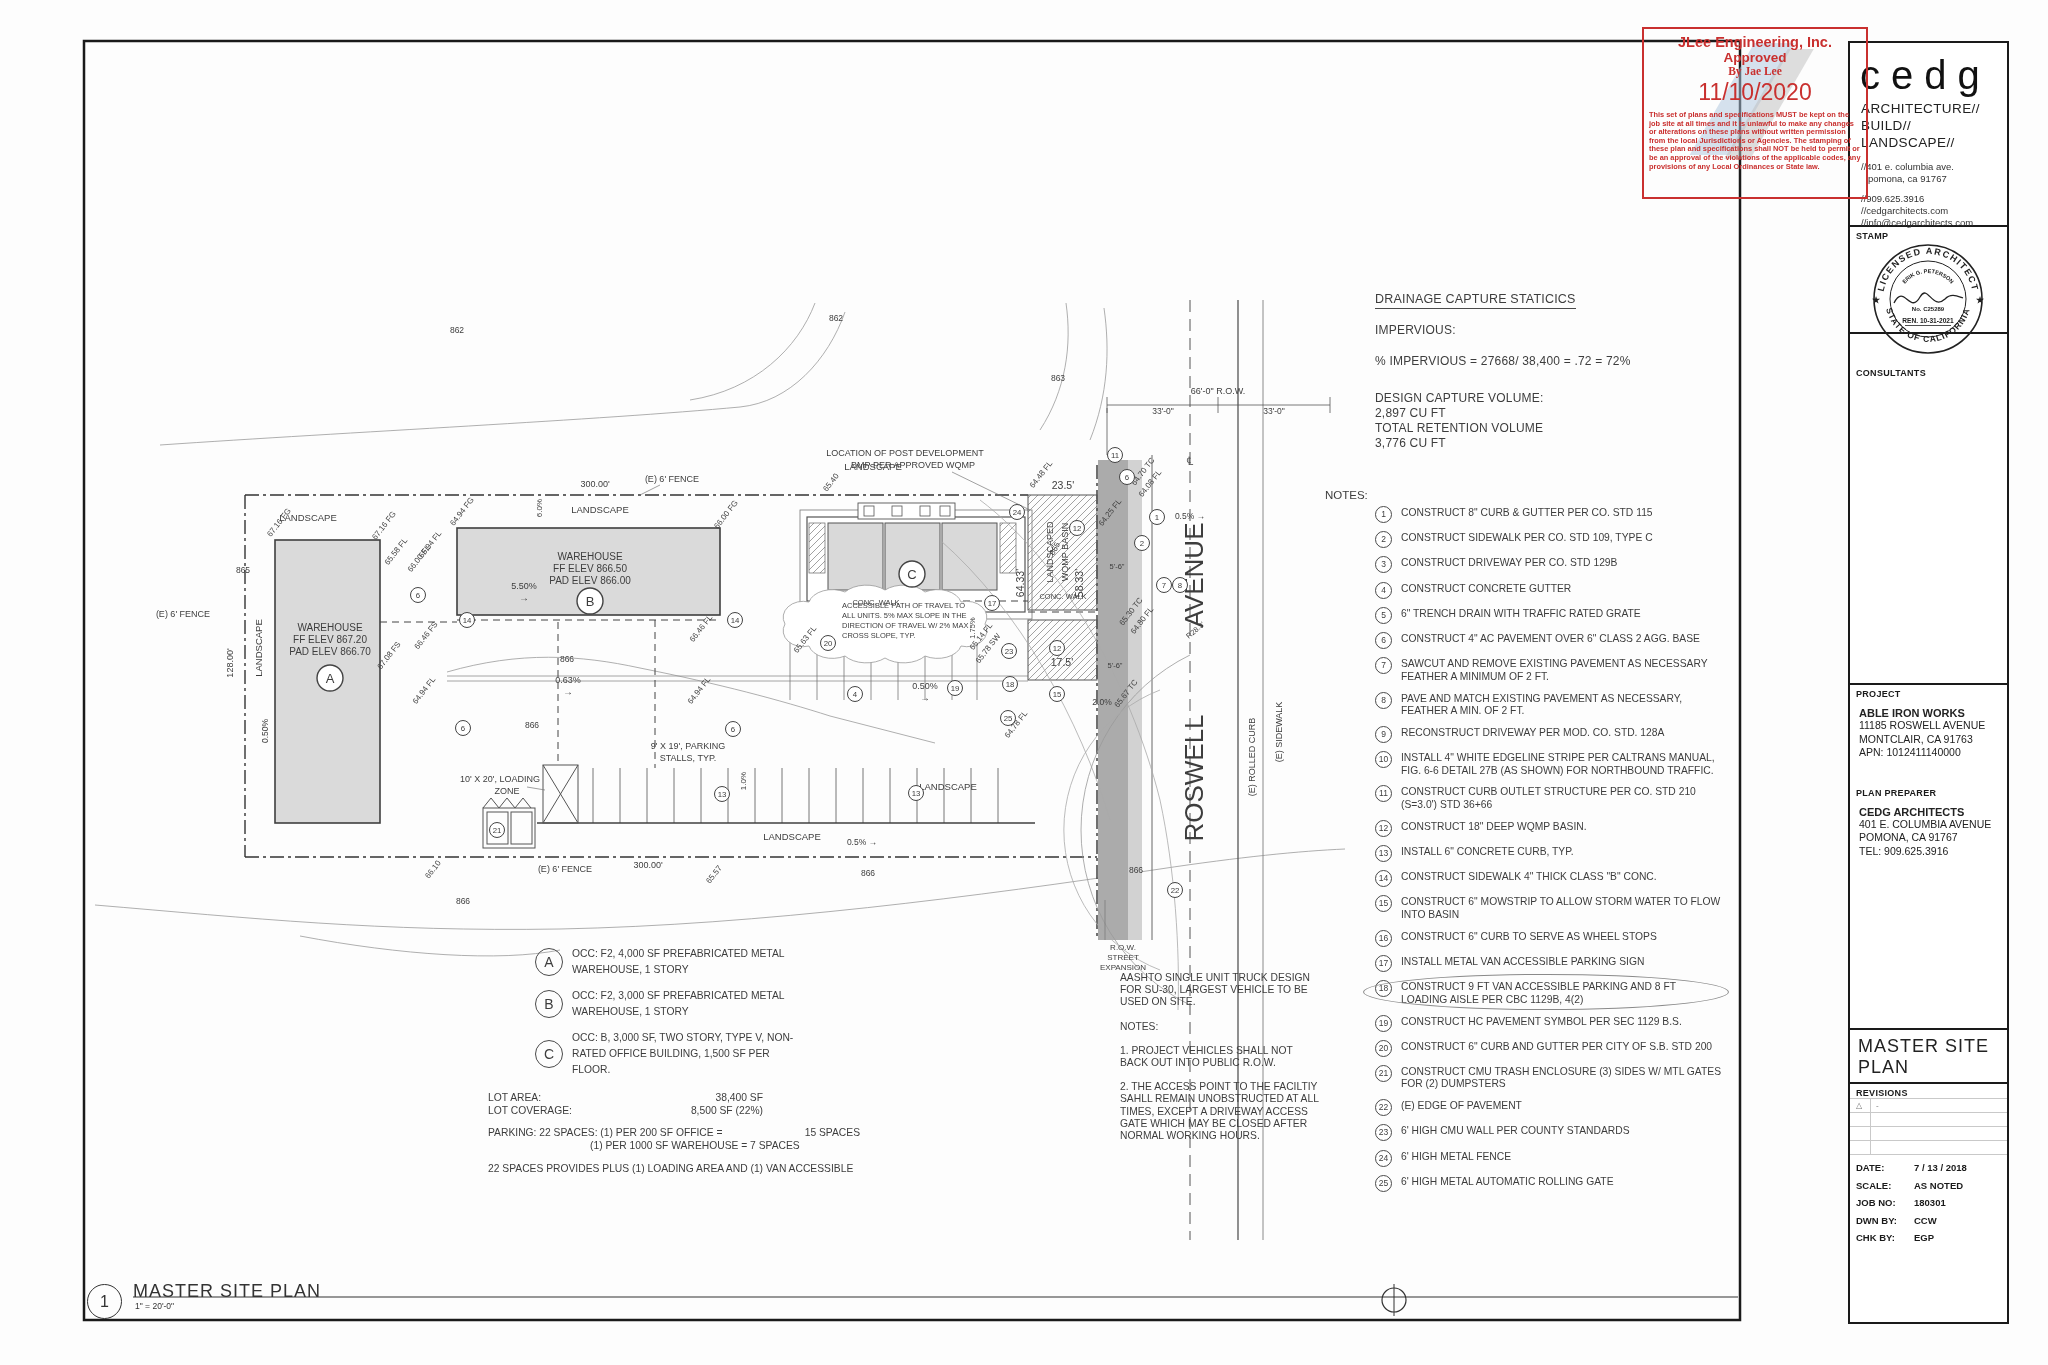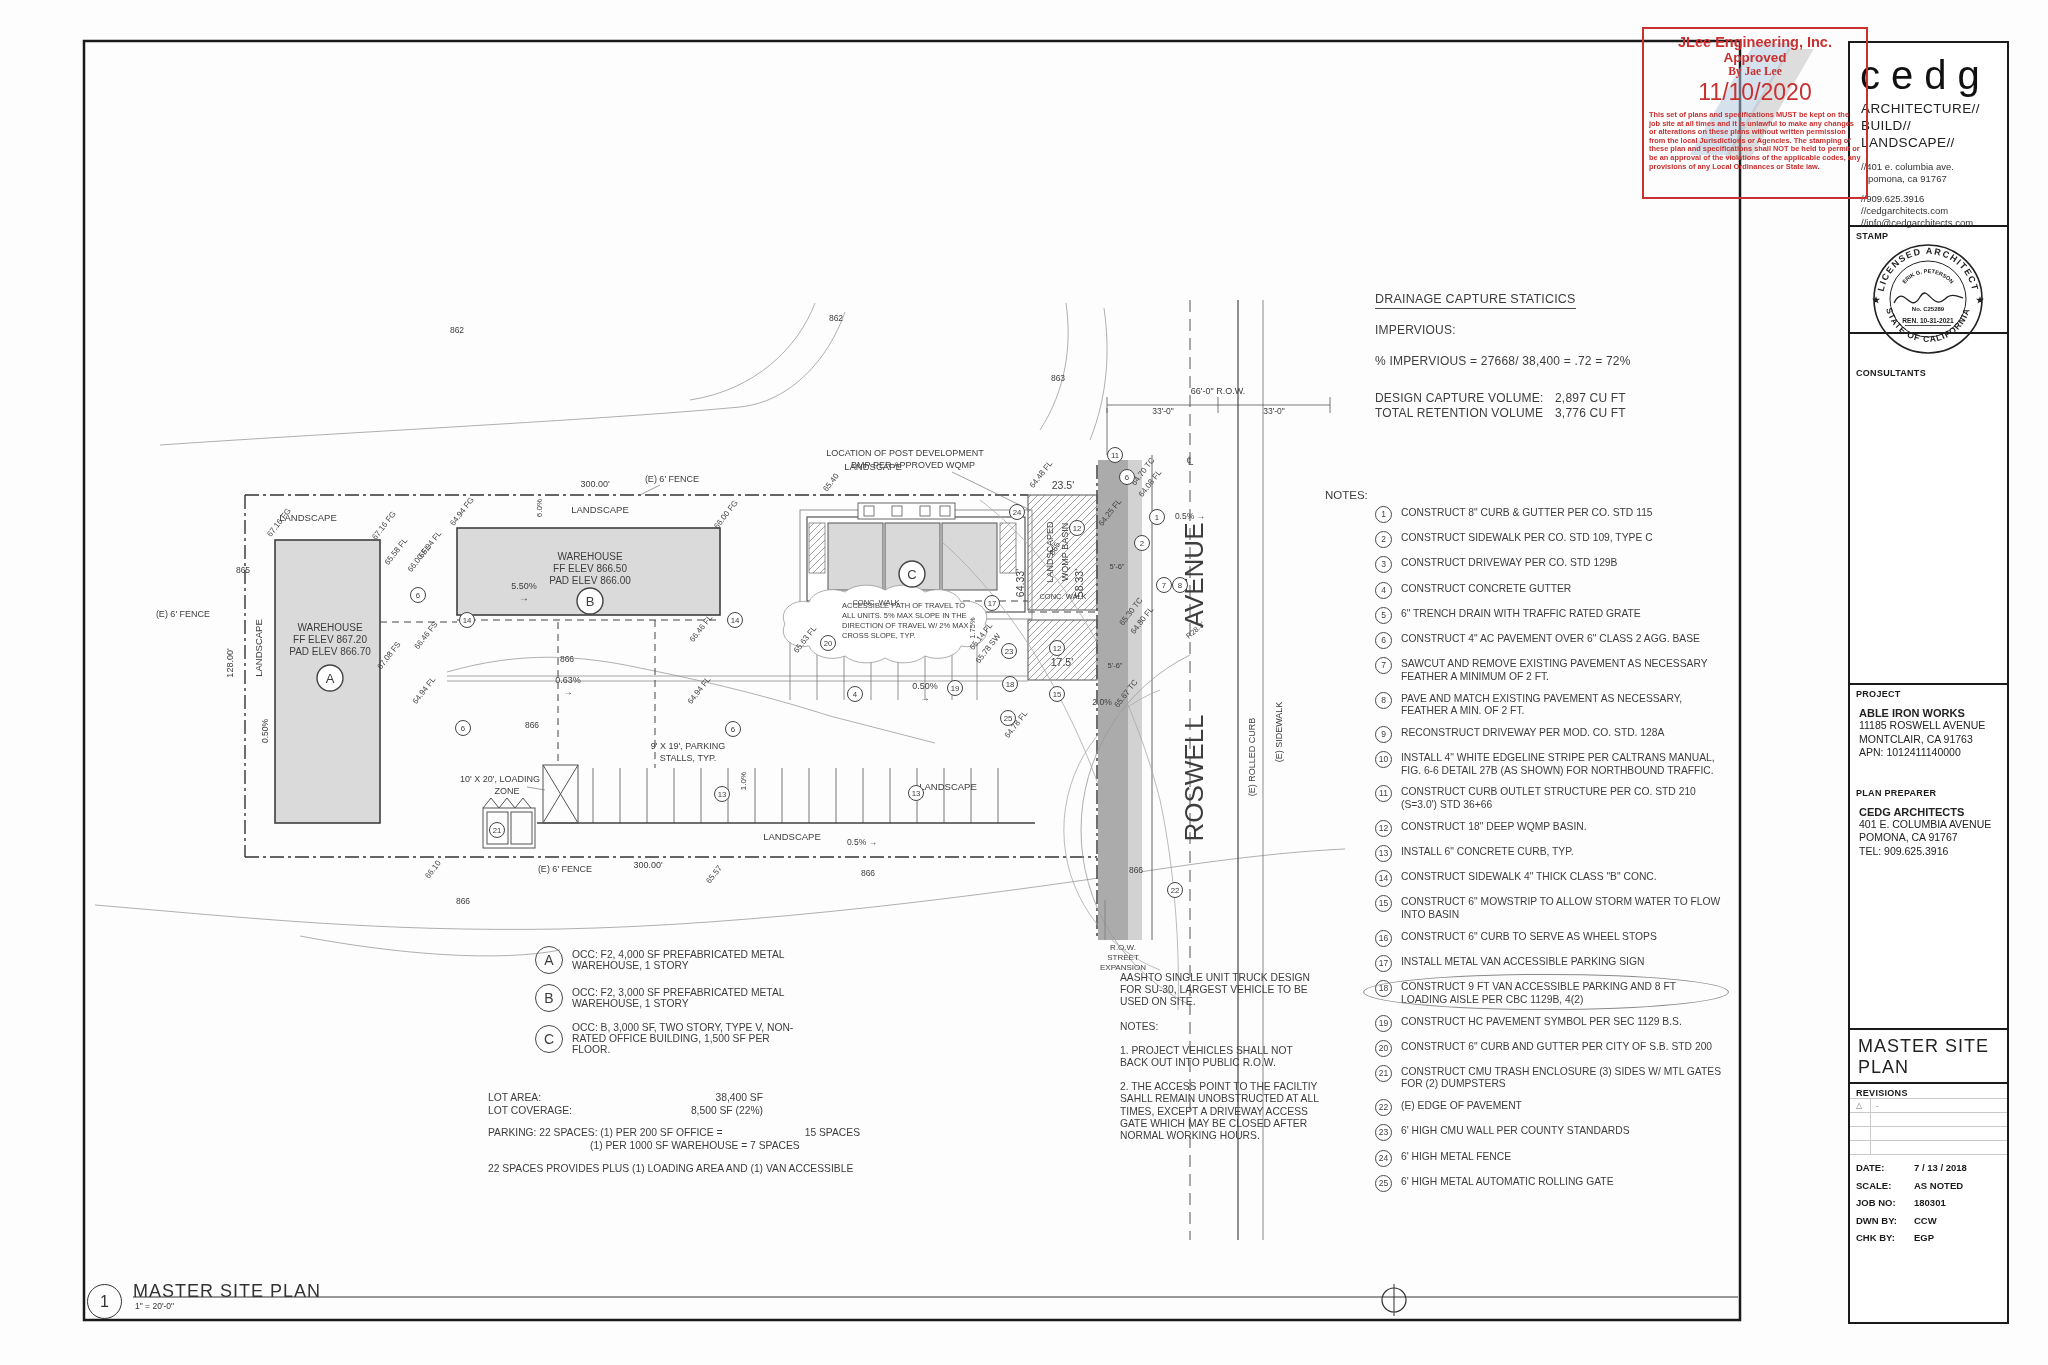--- a/index.html
+++ b/index.html
@@ -8,39 +8,39 @@
   .abs{position:absolute;}
   svg text{font-family:"Liberation Sans",sans-serif;}
 
   
   .drainage{left:1375px;top:292px;width:280px;font-size:12px;line-height:15px;color:#3d3d3d;letter-spacing:.2px;}
   .drainage .title{font-size:12.5px;border-bottom:1px solid #4a4a4a;padding-bottom:1px;display:inline-block;margin-bottom:14px;}
   .drainage .improw{display:flex;width:225px;margin-left:32px;}
   .drainage .improw .lab{flex:1;}
   .drainage .improw.sumline{border-bottom:1px solid #4a4a4a;}
   .drainage .calc{margin-top:16px;}
-  .drainage .volrow{display:flex;width:258px;}
+  .drainage .volrow{display:flex;width:258px;flex-direction:column;}
   .drainage .volrow .lab{width:180px;}
 
   
   .notes-header{left:1325px;top:489px;font-size:11.5px;color:#3d3d3d;}
   .notes{left:1375px;top:506px;width:348px;}
   .note-row{display:flex;margin-bottom:8.2px;position:relative;}
   .note-num{flex:0 0 15px;height:15px;border:1px solid #4a4a4a;border-radius:50%;
             font-size:8.5px;line-height:15px;text-align:center;margin-right:9px;color:#3d3d3d;background:#fff;}
   .note-text{font-size:10.3px;line-height:12.6px;color:#3d3d3d;padding-top:1px;}
   .note-row.clouded::before{content:'';position:absolute;left:-12px;right:-6px;top:-6px;bottom:-4px;
             border:1px solid #8a8a8a;border-radius:50%;pointer-events:none;}
 
   
   .occ{left:535px;top:946px;width:280px;}
   .occ-row{display:flex;margin-bottom:10px;align-items:center;}
   .occ-key{flex:0 0 26px;height:26px;border:1.3px solid #4a4a4a;border-radius:50%;font-size:14px;
            line-height:26px;text-align:center;margin-right:9px;color:#3d3d3d;}
-  .occ-text{font-size:10.3px;line-height:11px;color:#3d3d3d;width:235px;}
+  .occ-text{font-size:10.3px;line-height:16px;color:#3d3d3d;width:235px;}
   .stats{left:488px;top:1091px;width:385px;font-size:10.3px;line-height:13px;color:#3d3d3d;}
   .stats .row{display:flex;width:275px;}
   .stats .row .lab{flex:1;}
   .stats .pk{margin-top:9px;display:flex;width:372px;}
   .stats .pk .lab{flex:1;}
   .stats .pk2{margin-left:102px;}
   .stats .summary{margin-top:10px;}
   .truck{left:1120px;top:972px;width:200px;font-size:10.3px;line-height:12.2px;color:#3d3d3d;}
   .truck p{margin:0 0 12px 0;}
 

